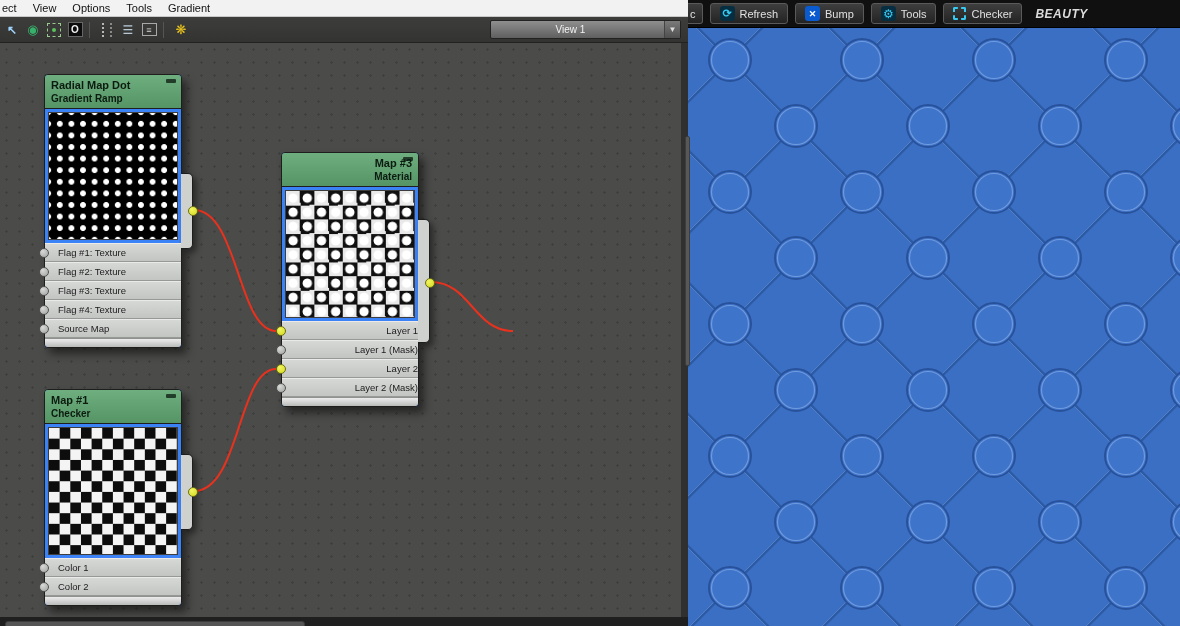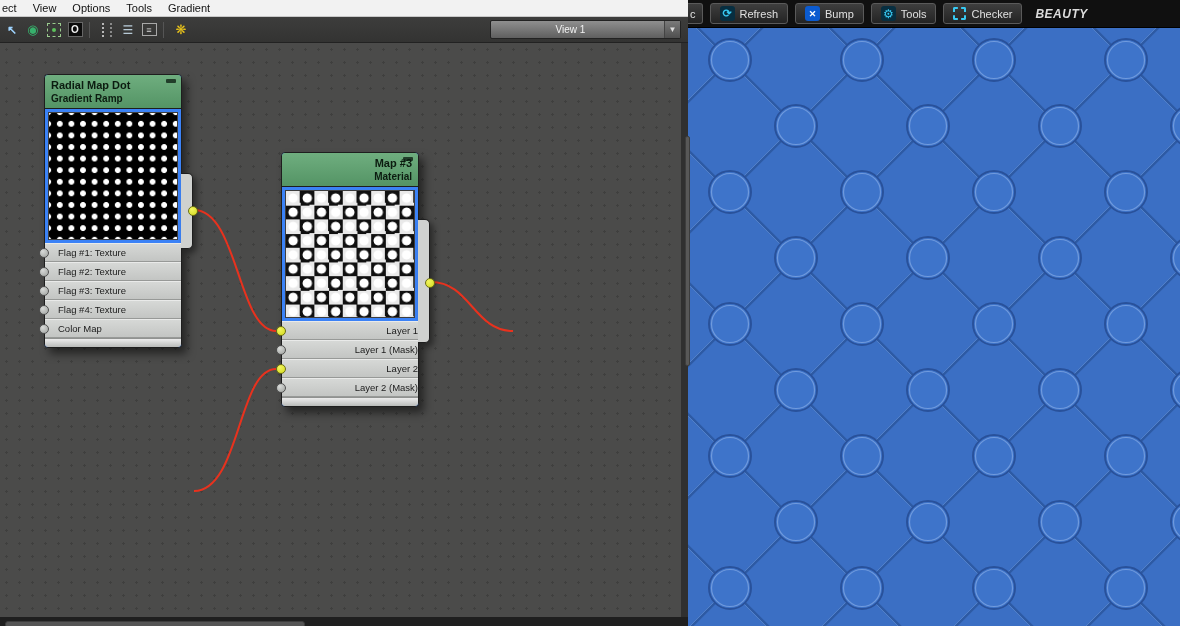--- a/index.html
+++ b/index.html
@@ -196,21 +196,21 @@
       <div class="slot">
         <span class="in-dot"></span>
         <span>Flag #3: Texture</span>
       </div>
       <div class="slot">
         <span class="in-dot"></span>
         <span>Flag #4: Texture</span>
       </div>
       <div class="slot">
         <span class="in-dot"></span>
-        <span>Color Map</span>
+        <span>Source Map</span>
       </div>
       <div class="node-footer"></div>
     </div>
 
     <div class="node" style="left:281px; top:152px;text-align:right;">
       <div class="node-tab" style="top:66px; height:124px;"></div>
       <div class="out-dot connected" style="top:125px;"></div>
       <div class="node-header green">
         <div class="nh-title">Map #3</div>
         <div class="nh-sub">Material</div>
@@ -230,20 +230,39 @@
         <span>Layer 2</span>
       </div>
       <div class="slot">
         <span class="in-dot"></span>
         <span>Layer 2 (Mask)</span>
       </div>
       <div class="node-footer"></div>
     </div>
 
 
+    <div class="node" style="left:44px; top:389px;">
+      <div class="node-tab" style="top:64px; height:76px;"></div>
+      <div class="out-dot connected" style="top:97px;"></div>
+      <div class="node-header green">
+        <div class="nh-title">Map #1</div>
+        <div class="nh-sub">Checker</div>
+        <span class="min-dash"></span>
+      </div>
+      <div class="thumb checker"></div>
+      <div class="slot">
+        <span class="in-dot"></span>
+        <span>Color 1</span>
+      </div>
+      <div class="slot">
+        <span class="in-dot"></span>
+        <span>Color 2</span>
+      </div>
+      <div class="node-footer"></div>
+    </div>
 
     <div id="vscroll">
         <div class="thumb"></div>
       </div>
     <div id="hscroll">
         <div class="thumb"></div>
       </div>
   </div>
 
   <div id="right-panel">

